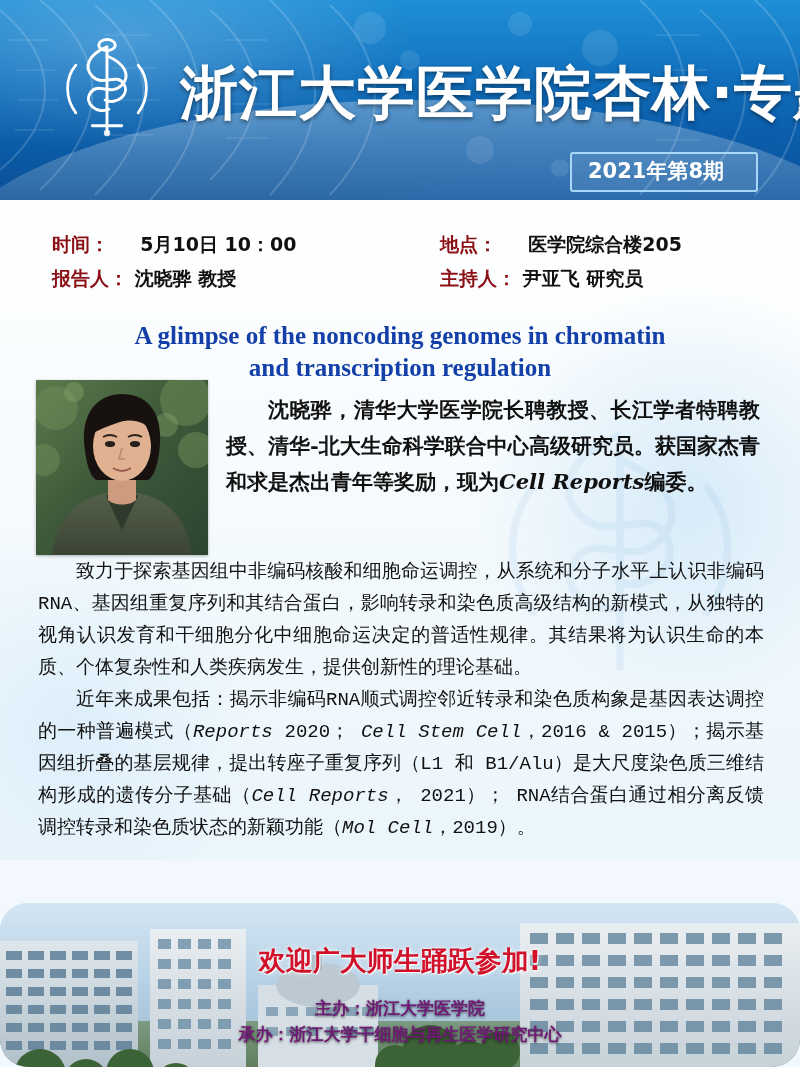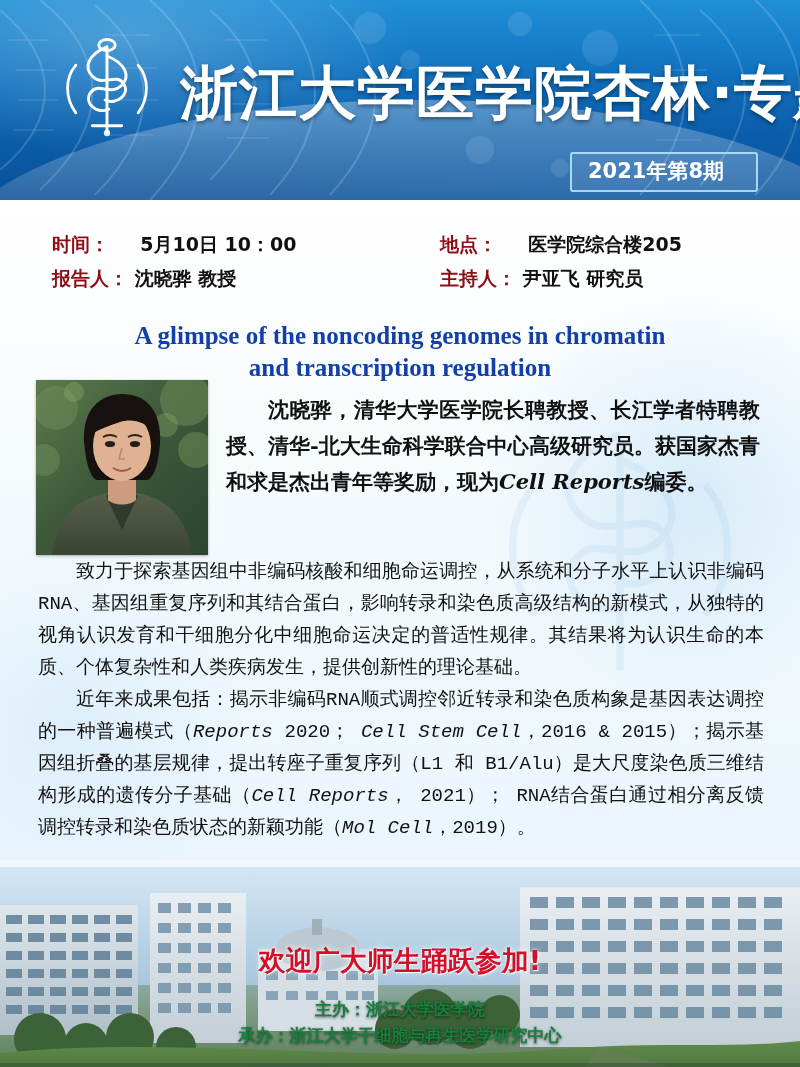--- a/index.html
+++ b/index.html
@@ -180,22 +180,23 @@
     text-indent: 38px;
     font-family: Liberation Mono, monospace;
   }
   .abstract i { font-style: italic; }
 
   
   .campus {
     position: absolute;
     left: 0; bottom: 0;
     width: 800px;
-    height: 200px;
+    height: 164px;
     overflow: hidden;
+    border-radius: 28px;
   }
   .campus-sky {
     position: absolute; inset: 0;
     background: linear-gradient(180deg, #cfe4f2 0%, #bcd6ea 22%, #9dbcd4 42%, #7f9d86 70%, #5f7f5c 100%);
   }
   .welcome {
     position: absolute;
     left: 0;
     bottom: 88px;
     width: 800px;
@@ -206,24 +207,24 @@
     color: #d1102a;
     text-shadow: 0 0 3px rgba(255,255,255,0.85), 0 0 7px rgba(255,255,255,0.7), 1px 1px 0 #fff;
     white-space: nowrap;
   }
   .org {
     position: absolute;
     left: 0;
     bottom: 18px;
     width: 800px;
     text-align: center;
-    font-family: Liberation Serif, serif;
+    font-family: Liberation Mono, monospace;
     font-size: 17px;
     font-weight: bold;
-    color: #15803d;
+    color: #701a75;
     line-height: 26px;
     text-shadow: 0 1px 3px rgba(0,0,0,0.65);
     white-space: nowrap;
   }
 </style>
 </head>
 <body>
 
 <div class="poster">
 

